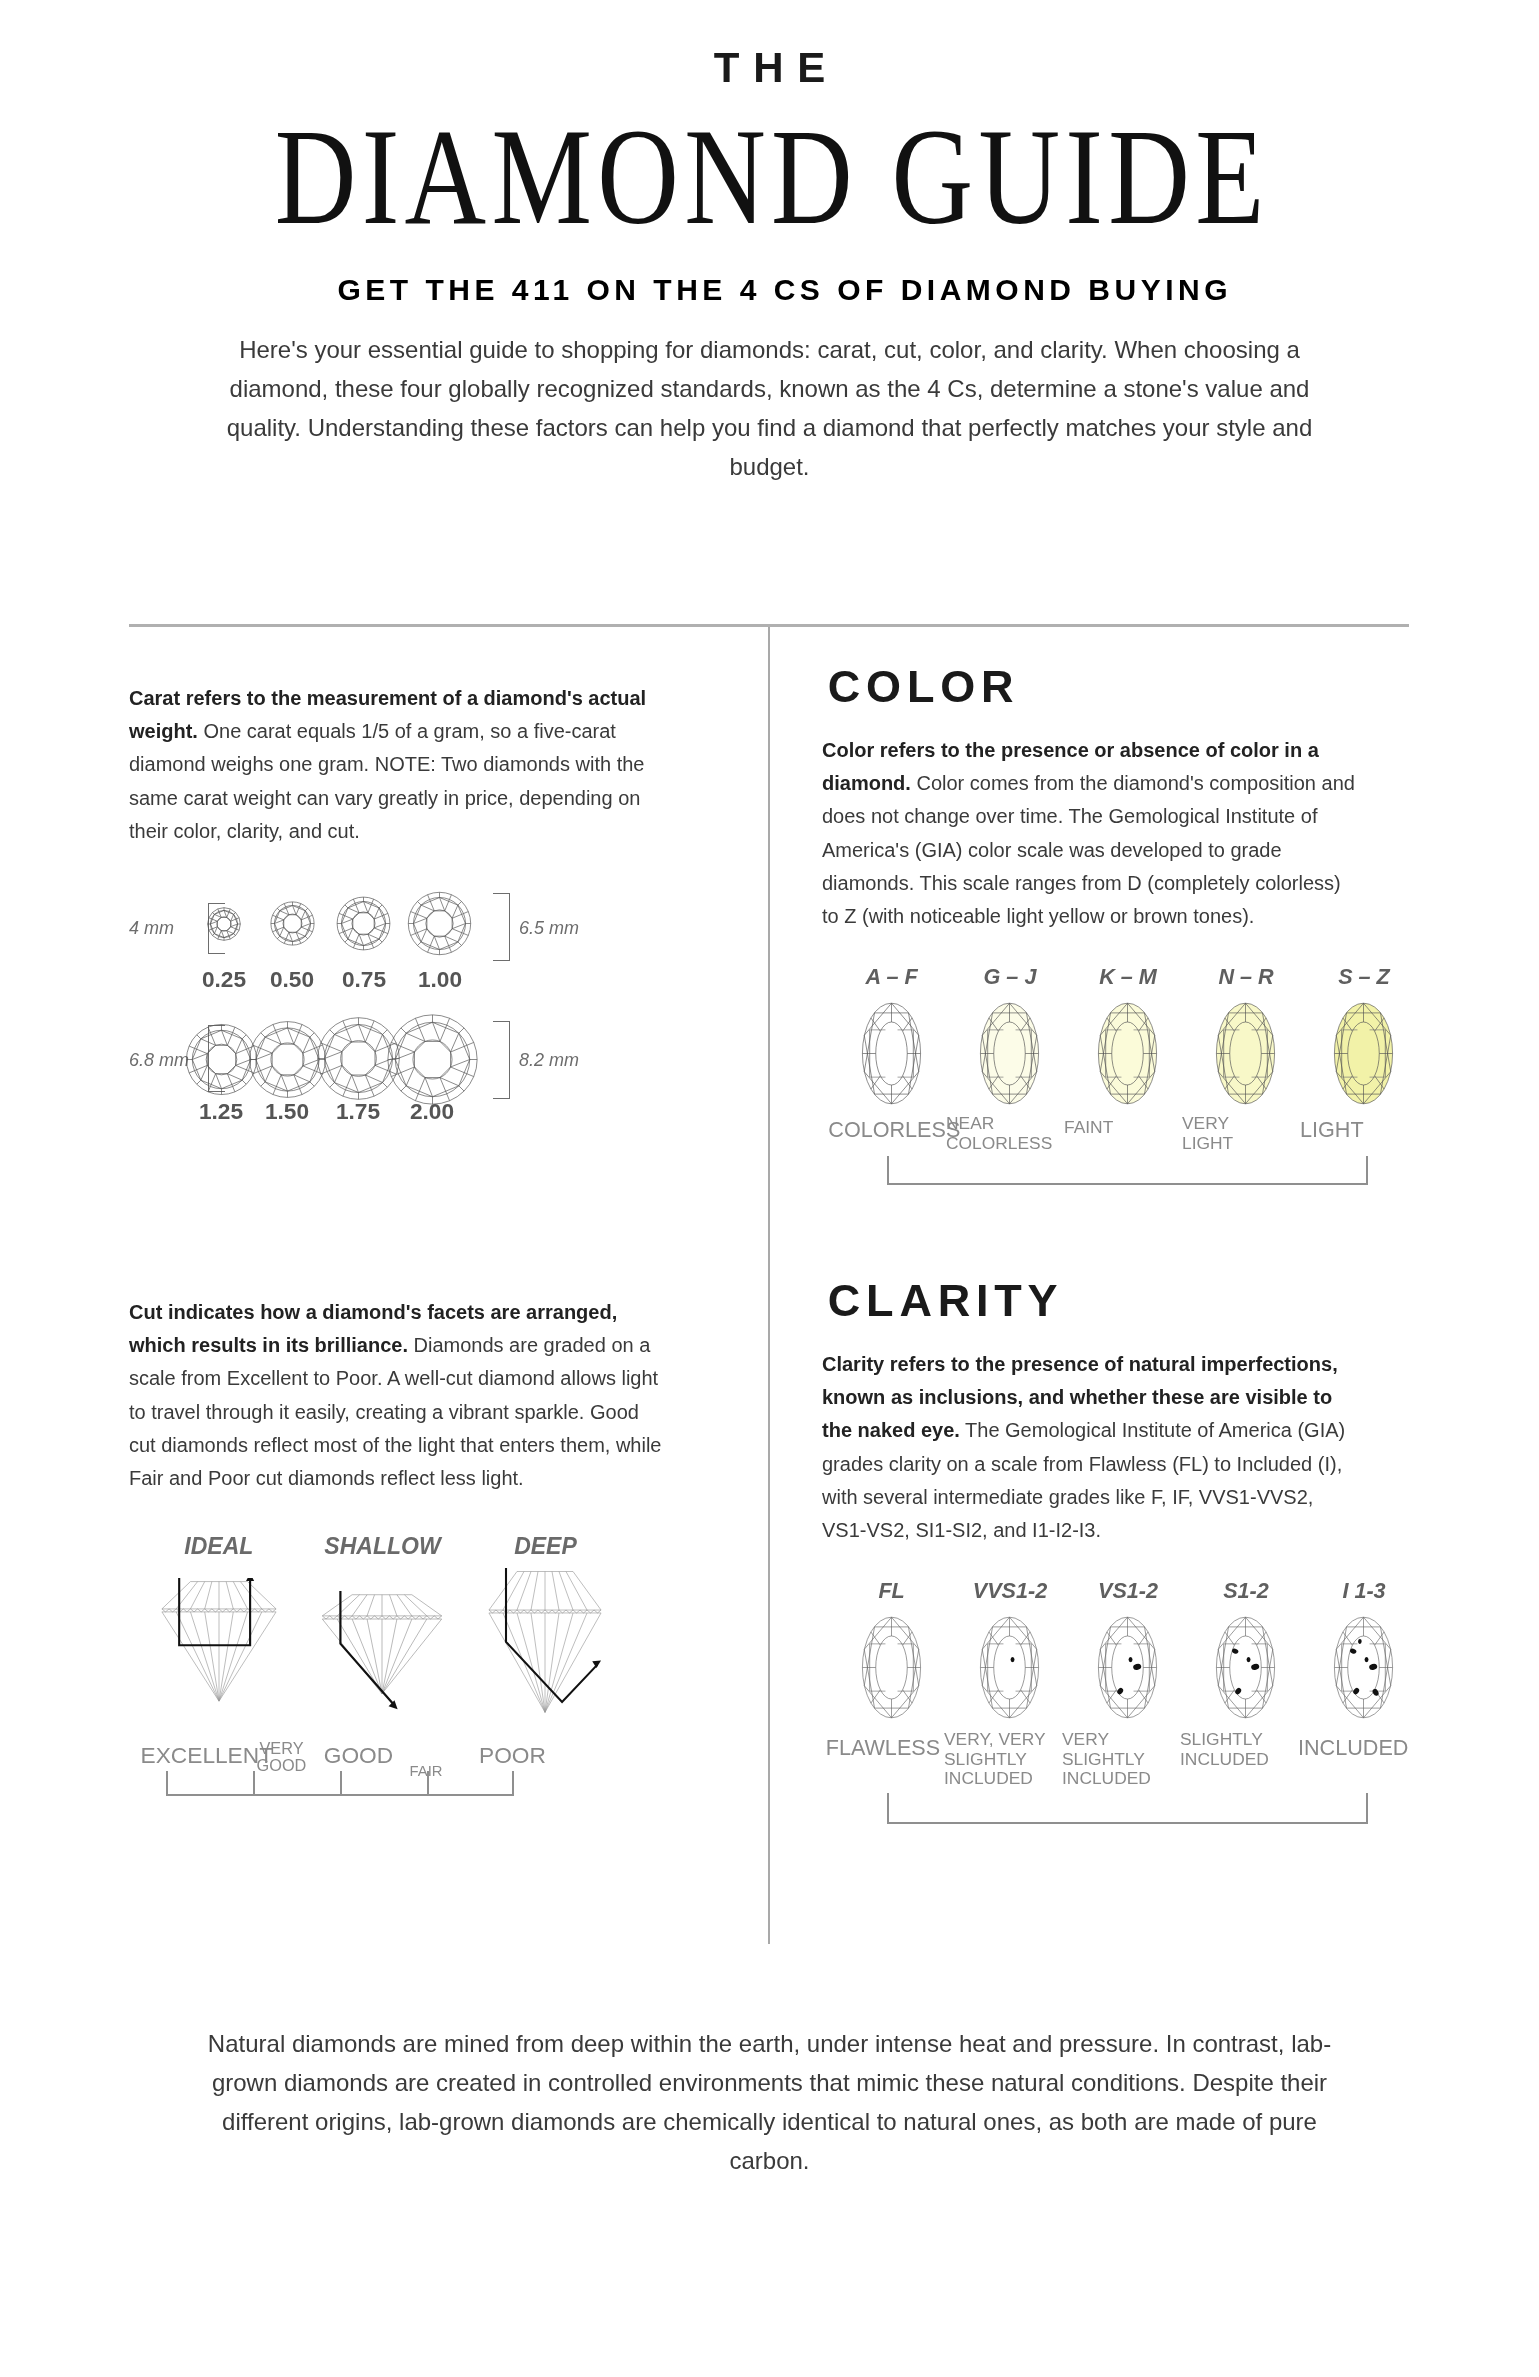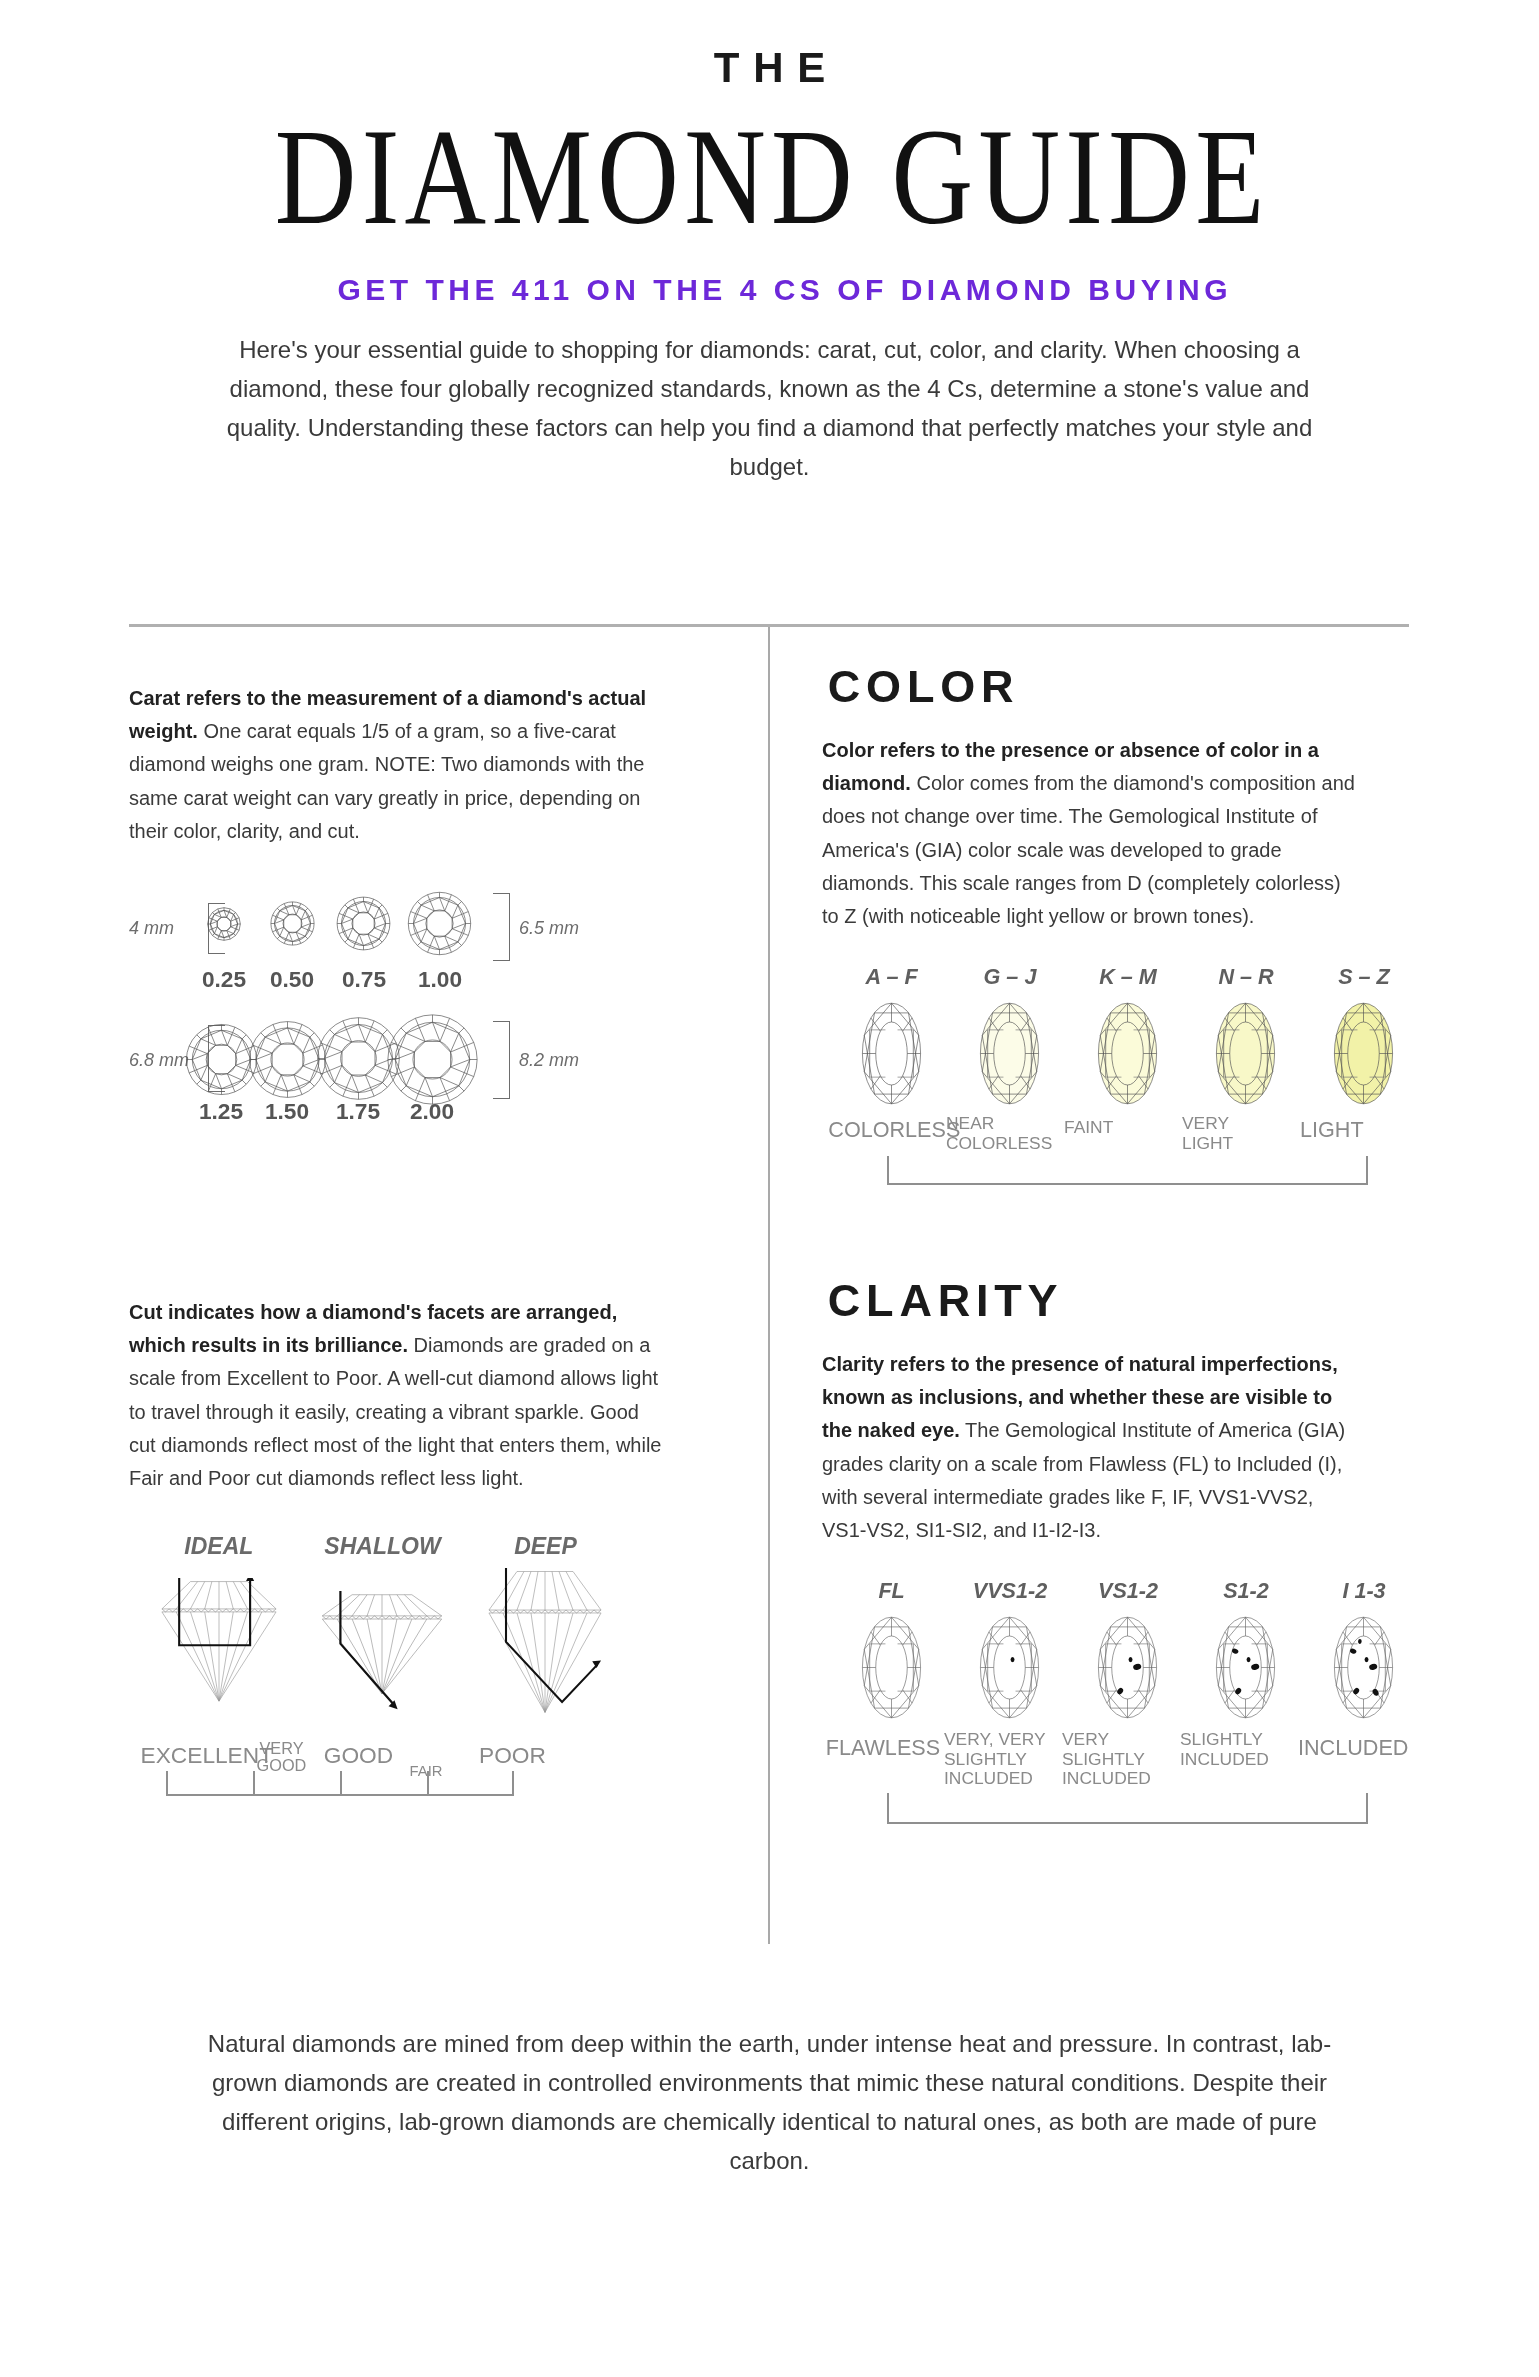--- a/index.html
+++ b/index.html
@@ -32,21 +32,21 @@
     color: #111111;
     margin-top: 13.7px;
     text-indent: 5.3px;
     transform: scaleY(1.22);
     transform-origin: center top;
   }
   .hdr-sub {
     font-weight: 700;
     font-size: 30px;
     letter-spacing: 4.5px;
-    color: #6d28d9;
+    color: #000000;
     margin-top: 52px;
     text-indent: 4.5px;
     margin-left: 26px;
   }
   .hdr-intro {
     font-size: 24px;
     line-height: 1.62;
     color: #3a3a3a;
     width: 1149px;
     margin: 24px auto 0 auto;

